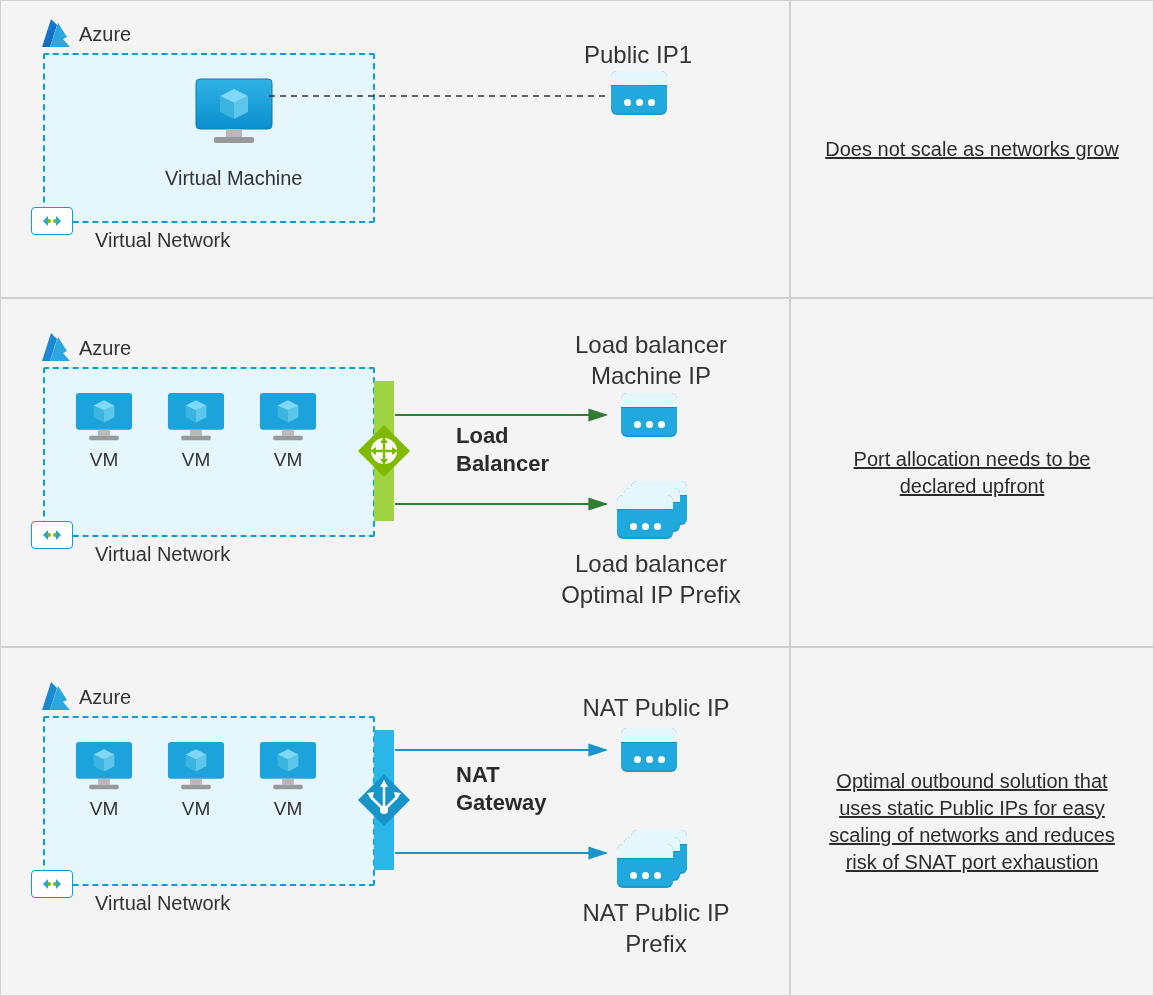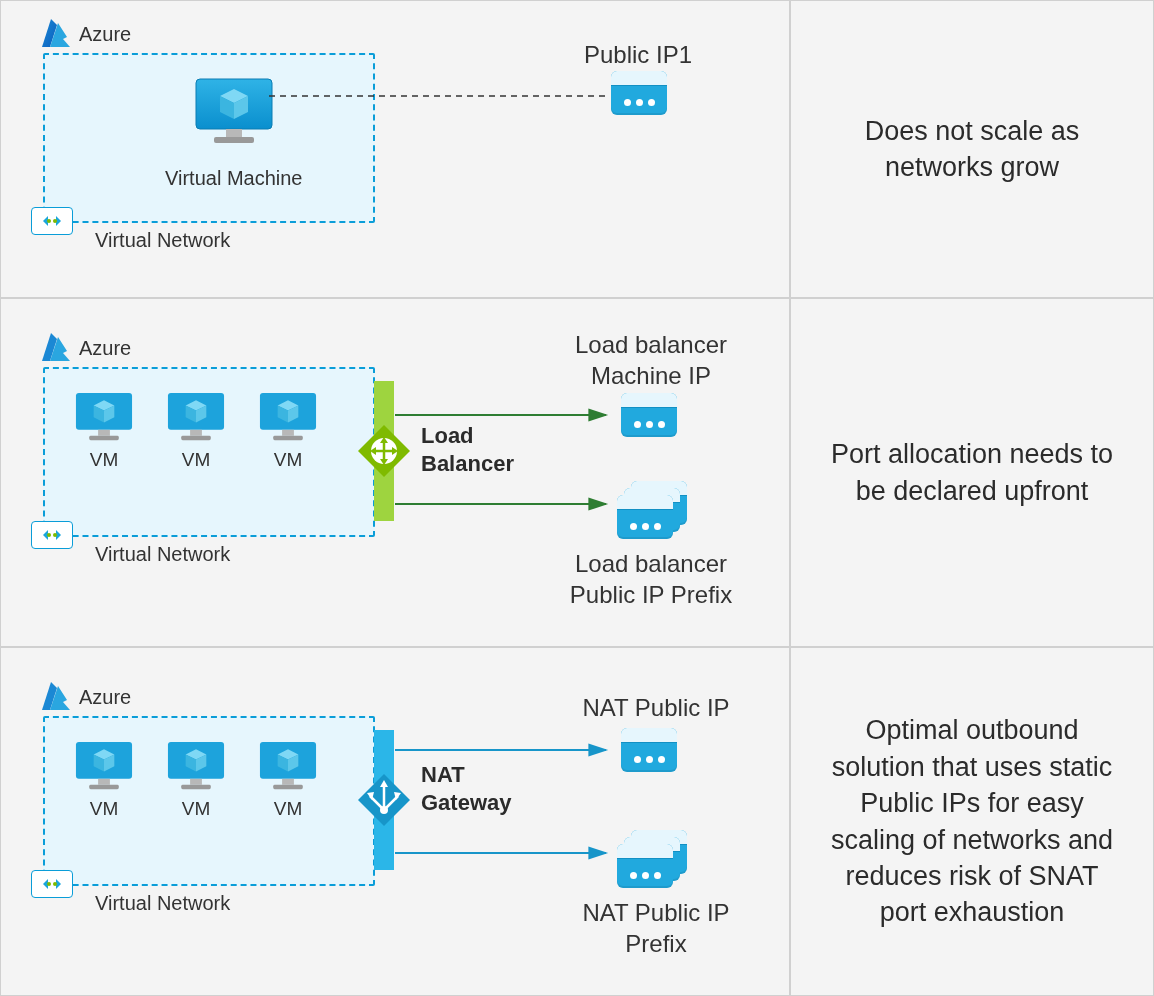--- a/index.html
+++ b/index.html
@@ -20,23 +20,24 @@
     background: #f4f4f4;
     border: 1px solid #d0d0d0;
     position: relative;
   }
   .desc-cell {
     display: flex;
     align-items: center;
     justify-content: center;
     padding: 30px;
     text-align: center;
-    font-size: 27px;
+    font-size: 20px;
     color: #2b2b2b;
     line-height: 1.35;
+    text-decoration: underline;
   }
 
   
   .azure-header {
     position: absolute;
     display: flex;
     align-items: center;
     gap: 6px;
   }
   .azure-logo {
@@ -138,20 +139,21 @@
     line-height: 1.3;
   }
 
   
   .gw-label {
     position: absolute;
     font-size: 22px;
     font-weight: 600;
     color: #2b2b2b;
     line-height: 1.25;
+    margin-left: 35px;
   }
 
   
   svg.overlay {
     position: absolute;
     top: 0; left: 0;
     pointer-events: none;
   }
 </style>
 </head>
@@ -338,21 +340,21 @@
       <div class="ip-tile s3">
           <div class="ip-dots">
             <span></span>
             <span></span>
             <span></span>
           </div>
         </div>
     </div>
     <div class="ip-label" style="top:249px; left:560px; width:180px;">
       <span>Load balancer</span><br>
-      <span>Public IP Prefix</span>
+      <span>Optimal IP Prefix</span>
     </div>
   </div>
 
   <div class="cell desc-cell">
     <span>Port allocation needs to be declared upfront</span>
   </div>
 
   <div class="cell">
     <div class="azure-header" style="top:32px; left:38px;">
       <svg class="azure-logo" viewBox="0 0 34 34">

